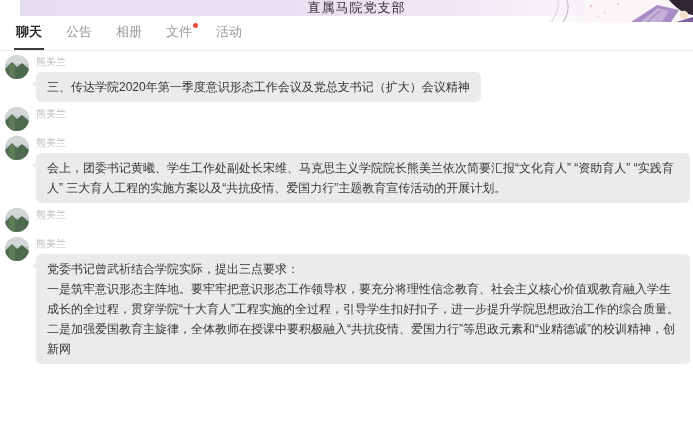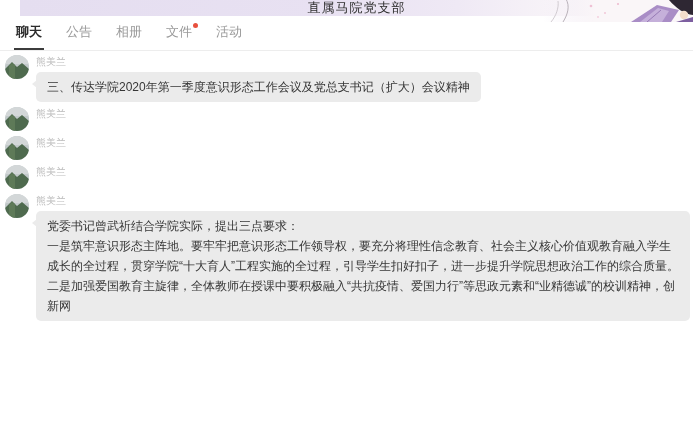--- a/index.html
+++ b/index.html
@@ -140,20 +140,21 @@
     <div class="avatar">
       <svg width="24" height="24" viewBox="0 0 24 24">
         <rect width="24" height="24" fill="#c2c9ca"></rect>
         <rect width="24" height="9" fill="#d3d7d8"></rect>
         <path d="M0 24 L0 14 L7 7 L12 12 L17 8 L24 14 L24 24 Z" fill="#4e6a4e"></path>
         <path d="M7 8 L10 10 L10 24 L4 24 L4 11 Z" fill="#5e7a58"></path>
       </svg>
     </div>
     <div class="msg-body">
       <div class="sender">熊美兰</div>
+      <div class="bubble">会上，团委书记黄曦、学生工作处副处长宋维、马克思主义学院院长熊美兰依次简要汇报“文化育人” “资助育人” “实践育人” 三大育人工程的实施方案以及“共抗疫情、爱国力行”主题教育宣传活动的开展计划。</div>
     </div>
   </div>
 
 
   <div class="msg">
     <div class="avatar">
       <svg width="24" height="24" viewBox="0 0 24 24">
         <rect width="24" height="24" fill="#c2c9ca"></rect>
         <rect width="24" height="9" fill="#d3d7d8"></rect>
         <path d="M0 24 L0 14 L7 7 L12 12 L17 8 L24 14 L24 24 Z" fill="#4e6a4e"></path>

